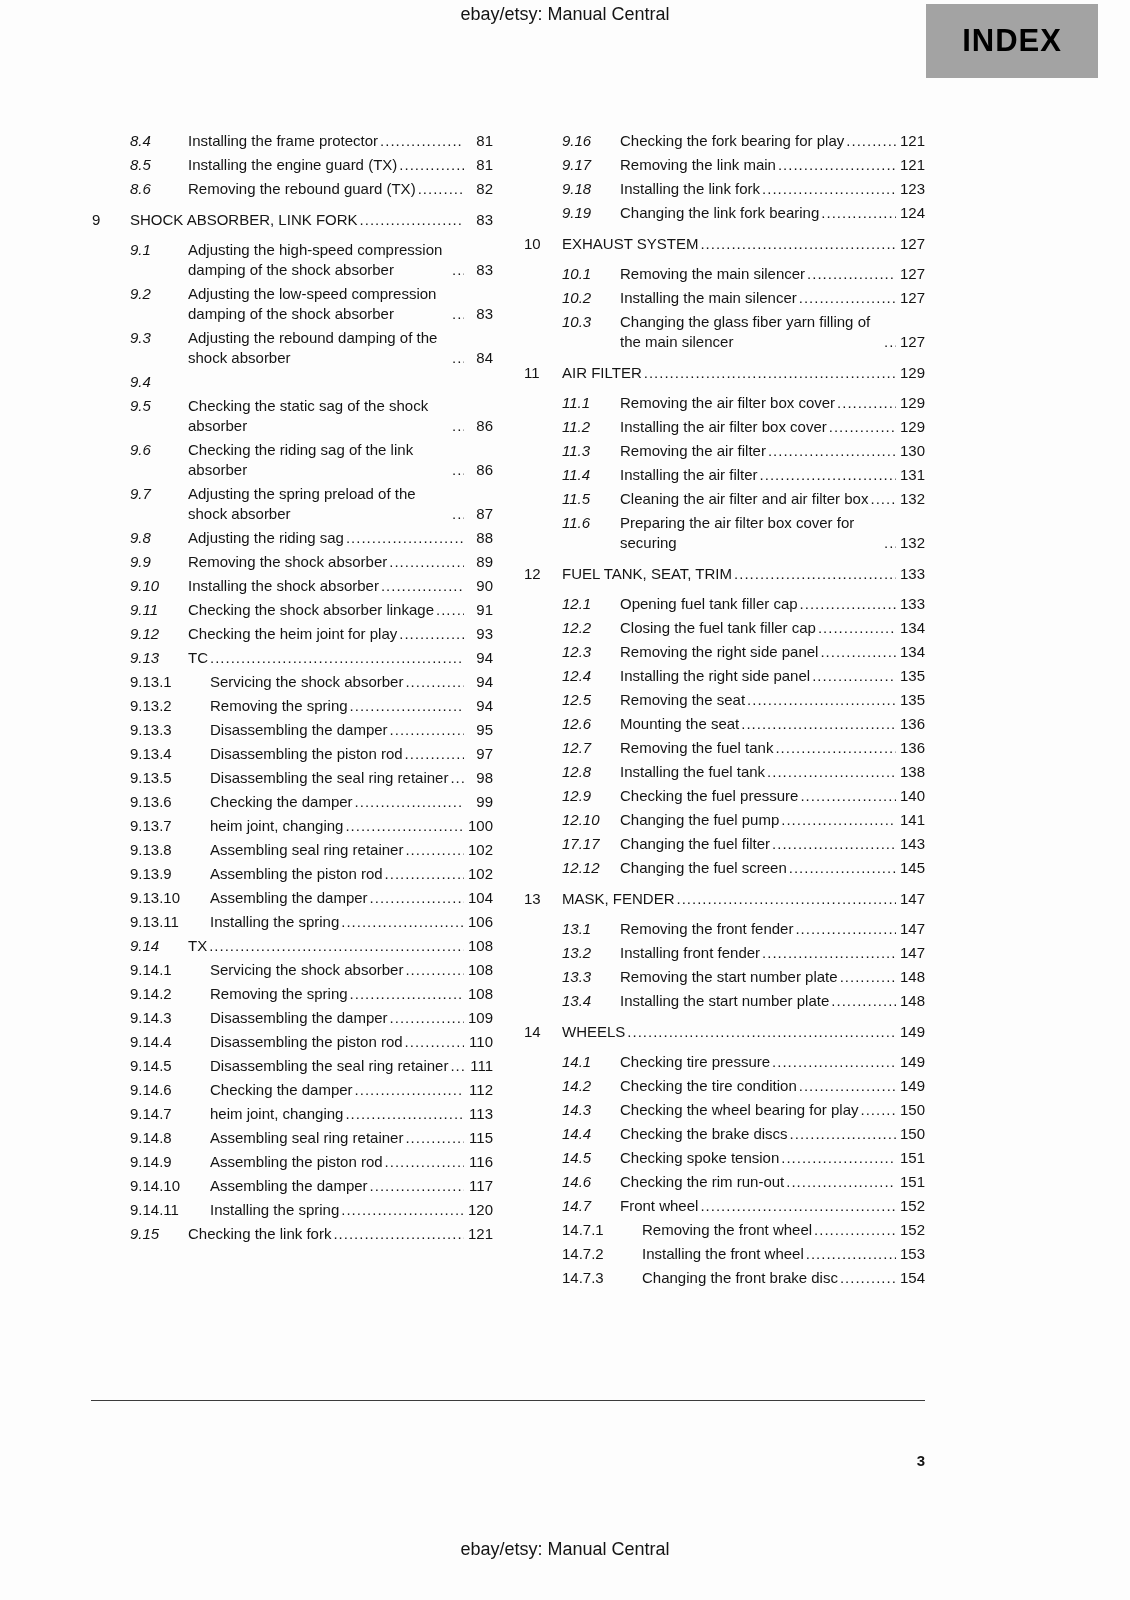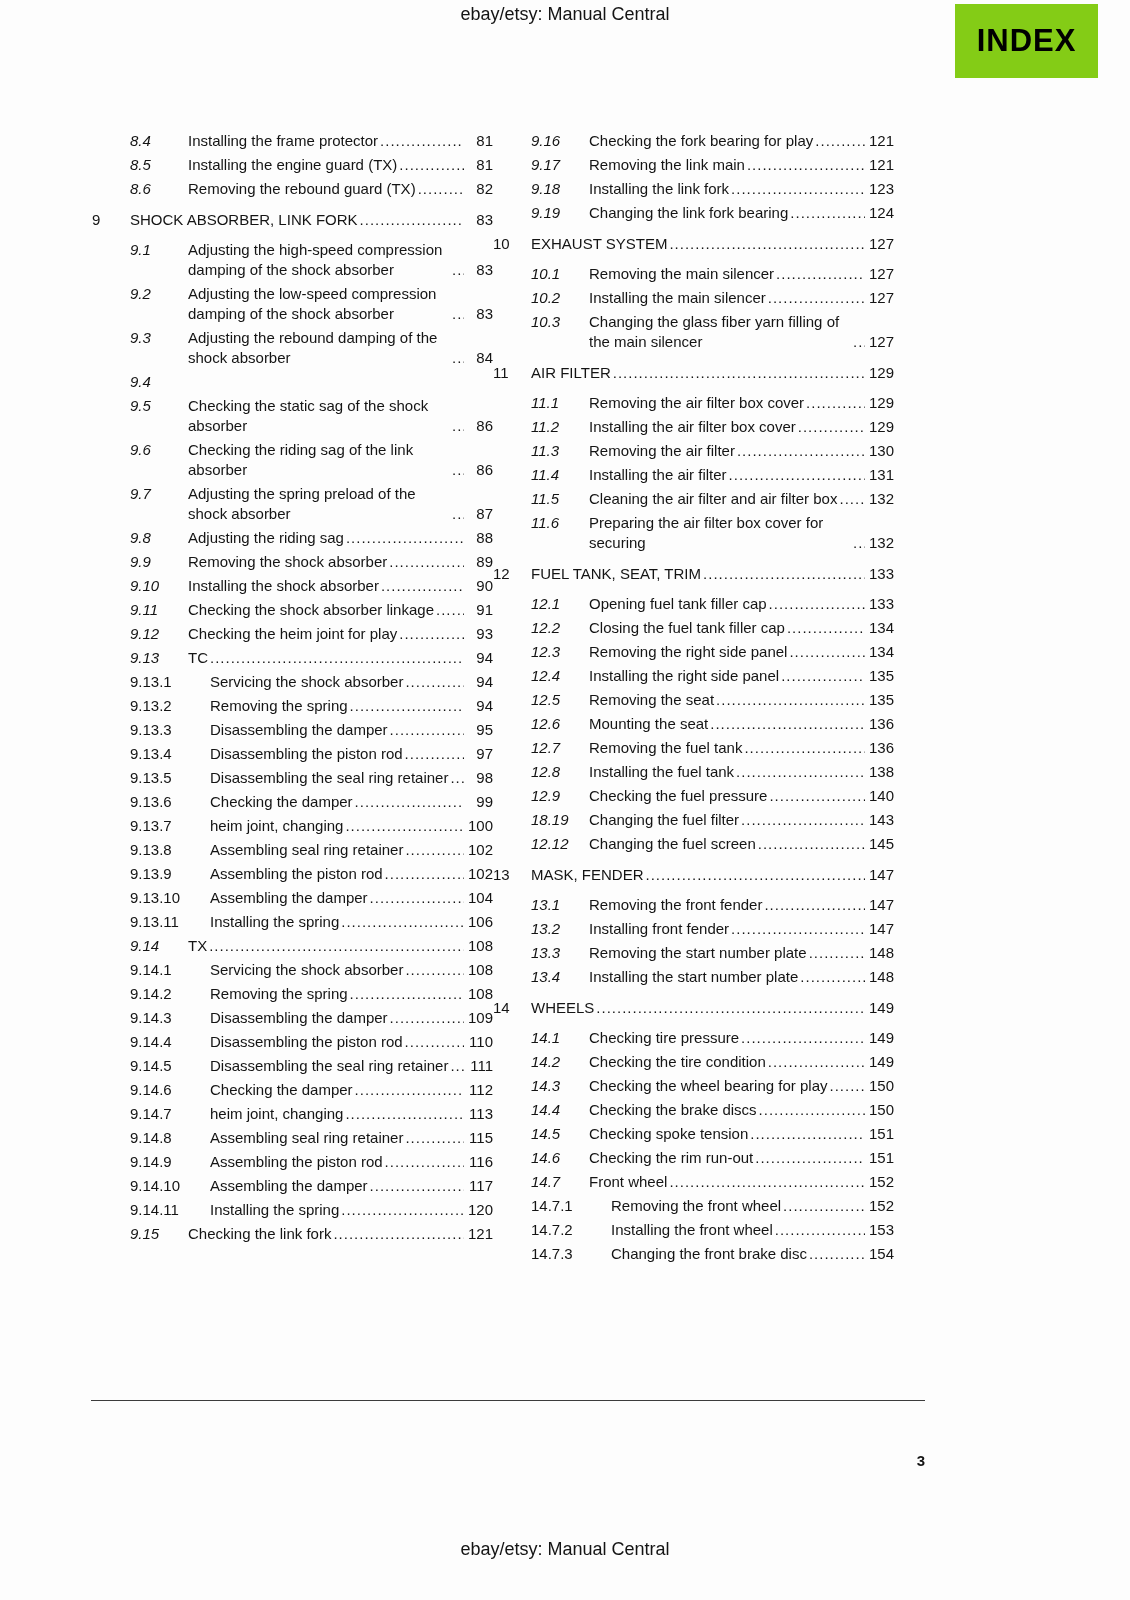--- a/index.html
+++ b/index.html
@@ -21,43 +21,43 @@
     right: 0;
     text-align: center;
     font-size: 18px;
     line-height: 24px;
   }
 
   .index-box {
     position: absolute;
     top: 4px;
     right: 32px;
-    width: 143px;
+    width: 172px;
     height: 74px;
-    background: #84cc16;
+    background: #a3a3a3;
     display: flex;
     align-items: center;
     justify-content: center;
   }
   .index-label {
     font-size: 31px;
     font-weight: bold;
     letter-spacing: 1px;
     color: #000;
   }
 
   .toc {
     position: absolute;
     left: 92px;
     top: 131px;
     width: 833px;
     display: flex;
   }
   .toc-col { width: 401px; }
-  .toc-col + .toc-col { }
+  .toc-col + .toc-col { margin-left: 31px; }
 
   .entry {
     display: flex;
     font-size: 15px;
     line-height: 20px;
     margin-bottom: 4px;
   }
   .entry .num { flex: 0 0 58px; }
   .entry .body { flex: 1; display: flex; min-width: 0; }
   .entry .title { flex: 0 1 auto; }
@@ -705,23 +705,31 @@
 
   <div class="entry lv1">
     <span class="num">12.9</span>
     <span class="body">
       <span class="title">Checking the fuel pressure</span>
       <span class="dots"></span>
       <span class="page">140</span>
     </span>
   </div>
 
-
-  <div class="entry lv1">
-    <span class="num">18.19</span>
+  <div class="entry lv1">
+    <span class="num">12.10</span>
+    <span class="body">
+      <span class="title">Changing the fuel pump</span>
+      <span class="dots"></span>
+      <span class="page">141</span>
+    </span>
+  </div>
+
+  <div class="entry lv1">
+    <span class="num">17.17</span>
     <span class="body">
       <span class="title">Changing the fuel filter</span>
       <span class="dots"></span>
       <span class="page">143</span>
     </span>
   </div>
 
   <div class="entry lv1">
     <span class="num">12.12</span>
     <span class="body">

